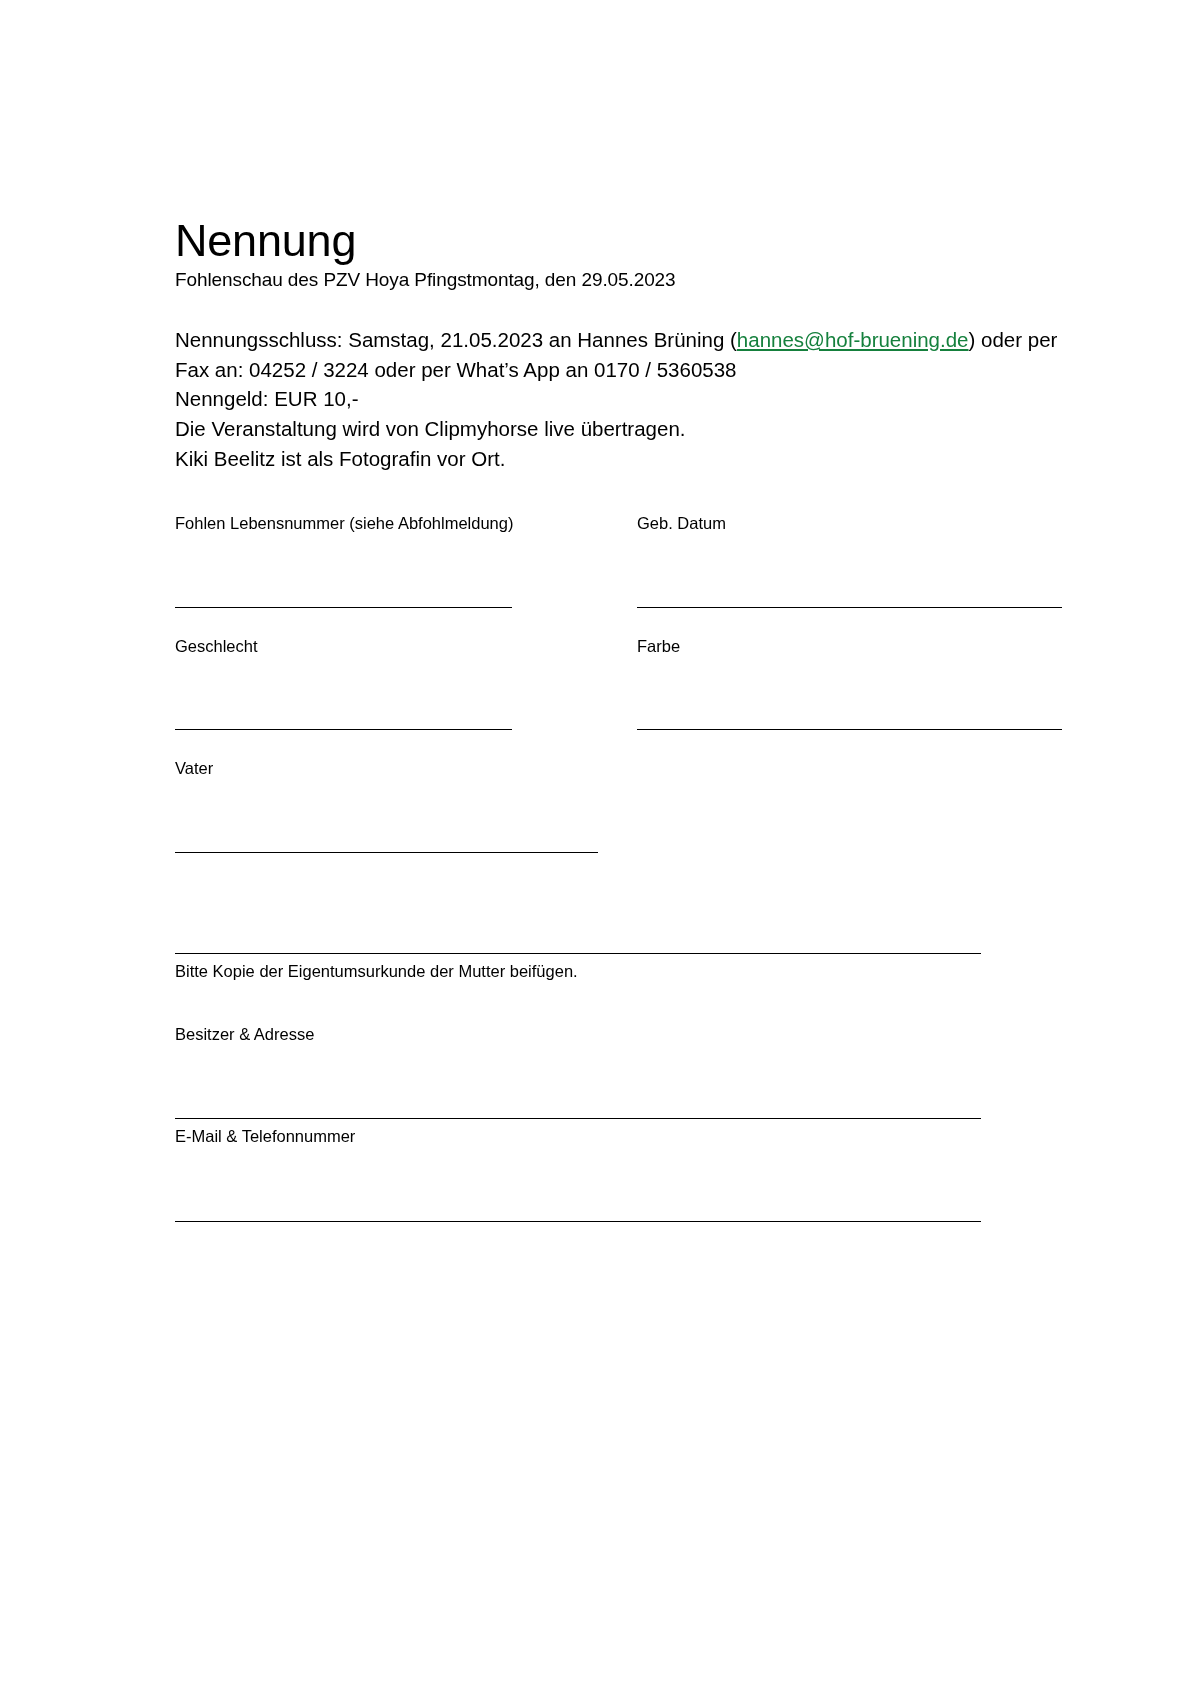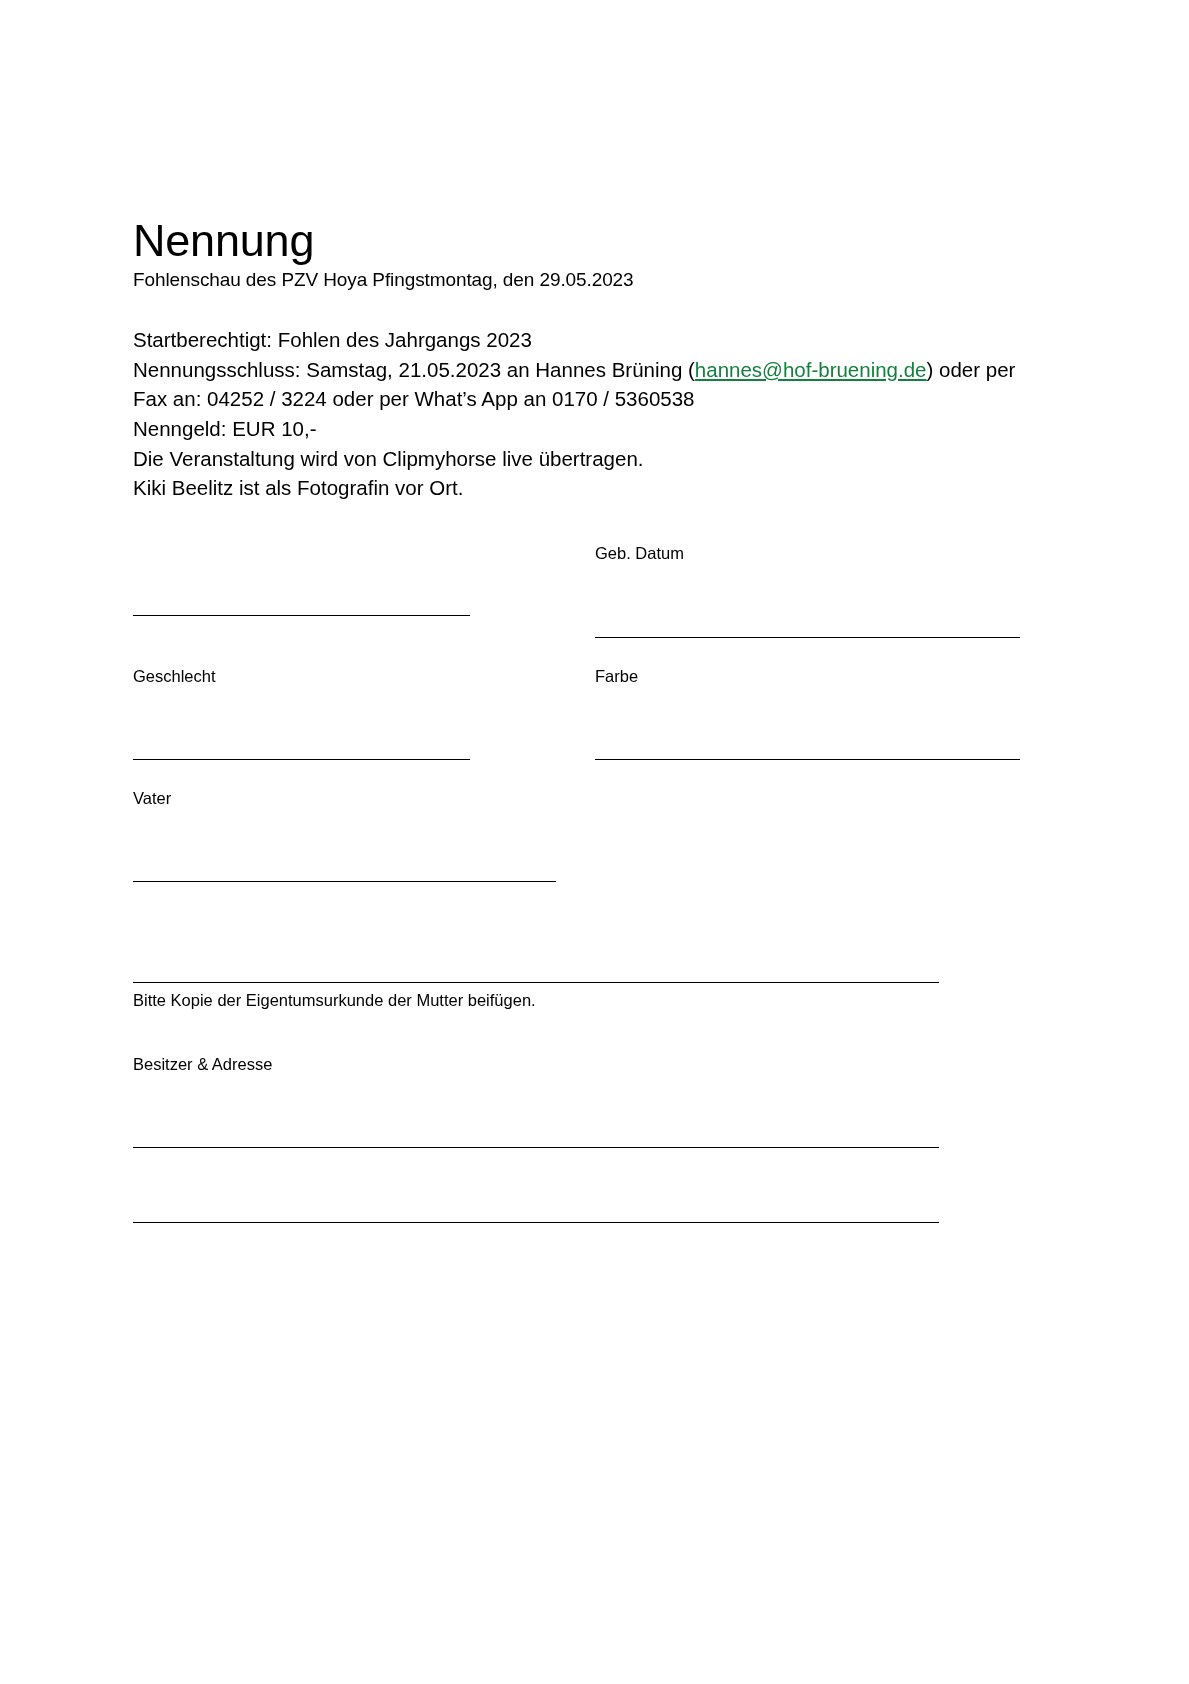--- a/index.html
+++ b/index.html
@@ -13,20 +13,21 @@
     font-family: "Liberation Sans", sans-serif;
     color: #000000;
     -webkit-font-smoothing: antialiased;
   }
   .page {
     position: relative;
     width: 1053px;
     height: 1684px;
     box-sizing: border-box;
     padding: 218px 130px 0 133px;
+    margin-left: 42px;
   }
   .doc-title {
     font-size: 45px;
     font-weight: 400;
     line-height: 1.0;
     letter-spacing: -0.2px;
     margin: 0 0 6px 0;
   }
   .doc-subtitle {
     font-size: 19px;
@@ -99,30 +100,30 @@
 </style>
 </head>
 <body>
 
 <div class="page">
 
   <h1 class="doc-title">Nennung</h1>
   <h2 class="doc-subtitle">Fohlenschau des PZV Hoya Pfingstmontag, den 29.05.2023</h2>
 
   <div class="intro">
-    <div>Startberechtigt: Fohlen des Jahrgangs 2023</div>
     <div><span>Nennungsschluss: </span><b>Samstag, 21.05.2023</b><span> an Hannes Brüning (</span><a href="#">hannes@hof-bruening.de</a><span>) oder per</span></div>
     <div>Fax an: 04252 / 3224 oder per What’s App an 0170 / 5360538</div>
     <div>Nenngeld: EUR 10,-</div>
     <div>Die Veranstaltung wird von Clipmyhorse live übertragen.</div>
     <div>Kiki Beelitz ist als Fotografin vor Ort.</div>
   </div>
 
   <div class="row2">
     <div class="col-left">
+      <div class="field-label">Fohlen Lebensnummer (siehe Abfohlmeldung)</div>
       <div class="sp-label-to-rule"></div>
       <hr class="rule rule-short">
     </div>
     <div class="col-right">
       <div class="field-label">Geb. Datum</div>
       <div class="sp-label-to-rule"></div>
       <hr class="rule rule-medium">
     </div>
   </div>
 
@@ -156,18 +157,19 @@
     <hr class="rule rule-full">
     <div class="tight-note">Bitte Kopie der Eigentumsurkunde der Mutter beifügen.</div>
   </div>
 
   <div style="height:42px"></div>
 
   <div class="block">
     <div class="field-label">Besitzer &amp; Adresse</div>
     <div class="sp-label-to-rule"></div>
     <hr class="rule rule-full">
+    <div class="tight-note">E-Mail &amp; Telefonnummer</div>
   </div>
 
   <div style="height:74px"></div>
   <hr class="rule rule-full">
 
 </div>
 
 </body></html>

